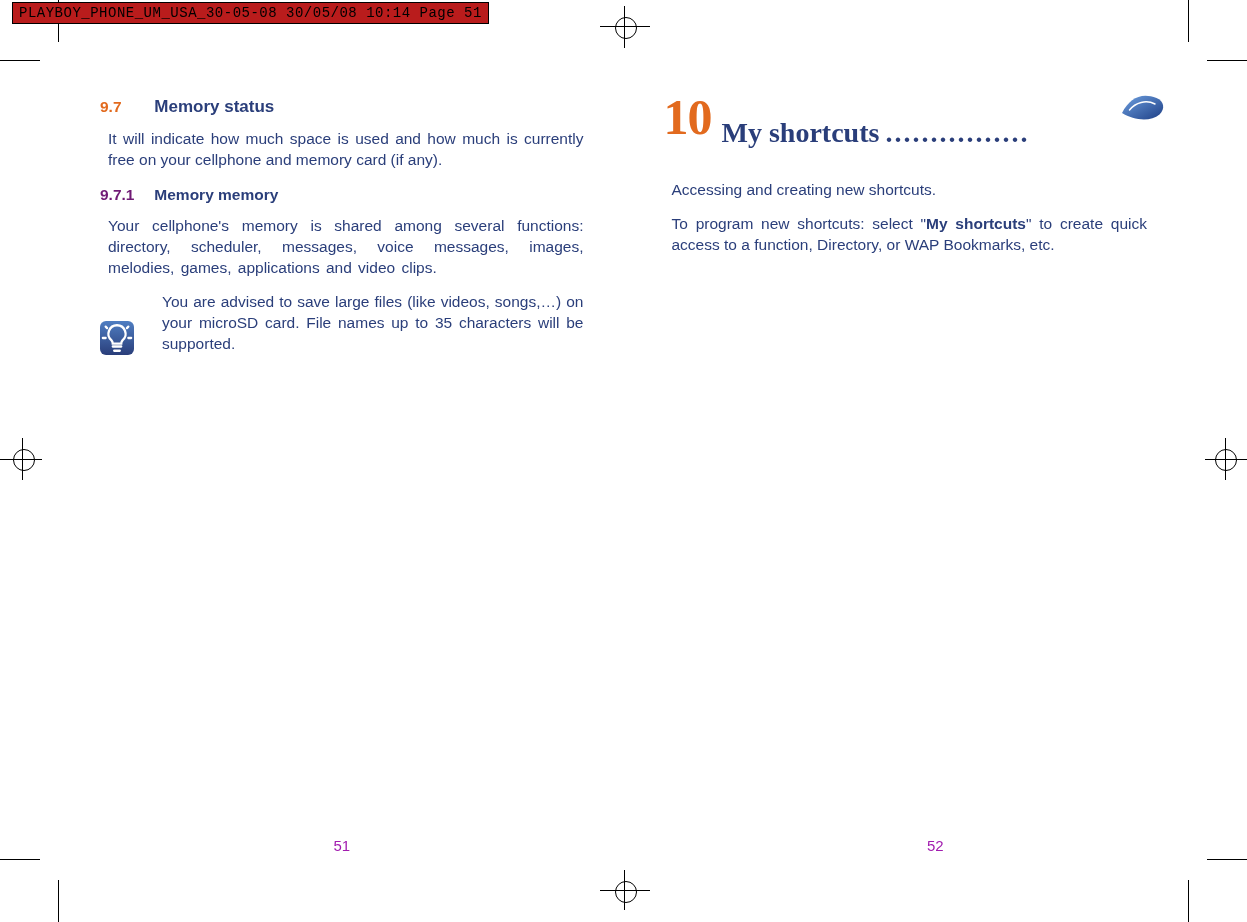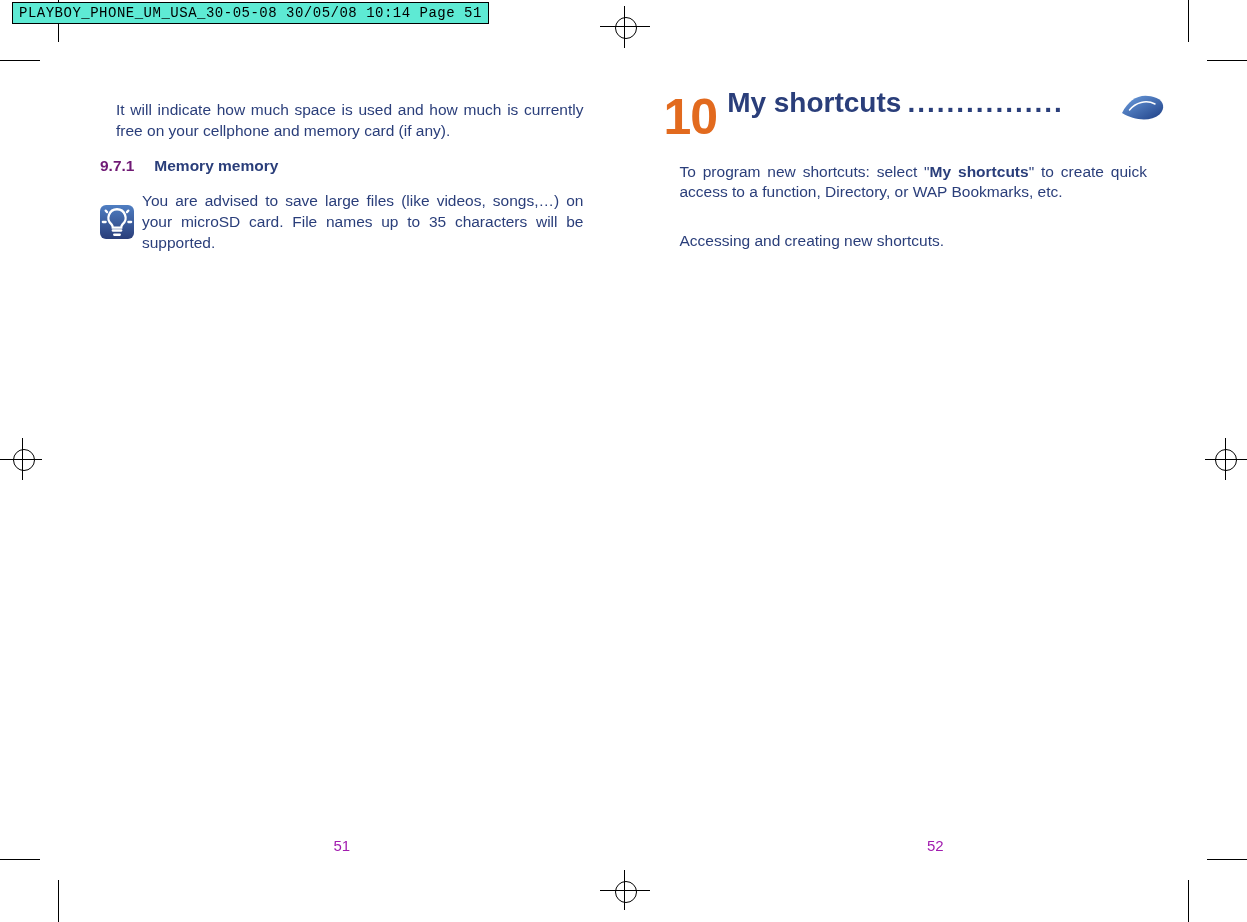--- a/index.html
+++ b/index.html
@@ -18,21 +18,21 @@
   .preflight-header {
     position: absolute;
     top: 2px;
     left: 12px;
     font-family: "Courier New", monospace;
     font-size: 14px;
     color: #000;
     letter-spacing: 0.5px;
     border: 1px solid #000;
     padding: 2px 6px;
-    background: #5eead4;
+    background: #b91c1c;
     z-index: 20;
   }
 
   
   .crop-mark {
     position: absolute;
     background: #000;
     z-index: 5;
   }
   .crop-h { height: 1px; }
@@ -126,42 +126,42 @@
   }
   .sec-title {
     color: #2a3e7a;
     font-weight: 700;
     font-size: 17px;
   }
   .section-line {
     margin: 6px 0 10px 0;
   }
   .para {
-    margin: 10px 0 14px 16px;
+    margin: 10px 0 14px 8px;
     text-align: justify;
   }
   .para.just-first {
     text-align: justify;
   }
 
   .sub-num {
     color: #701a75;
     font-weight: 700;
     display: inline-block;
     min-width: 50px;
   }
   .sub-title {
     color: #2a3e7a;
     font-weight: 700;
   }
 
   .tip-row {
     display: flex;
-    align-items: center;
-    gap: 8px;
+    align-items: flex-end;
+    gap: 28px;
     margin-top: 14px;
   }
   .tip-icon {
     flex: 0 0 34px;
     height: 34px;
     border-radius: 6px;
     background: linear-gradient(180deg, #4f7ec2, #2a3e7a);
     display: flex;
     align-items: center;
     justify-content: center;
@@ -178,23 +178,24 @@
     bottom: 8px;
     font-size: 15px;
     color: #a21caf;
   }
   .page-left .page-number { left: 50%; transform: translateX(-50%); }
   .page-right .page-number { left: 50%; transform: translateX(-50%); margin-left: 30px; }
 
   
   .chapter-row {
     display: flex;
-    align-items: flex-start;
+    align-items: flex-end;
     margin-top: -6px;
     white-space: nowrap;
+    font-family: Liberation Serif, serif;
   }
   .chapter-big {
     color: #e26a1e;
     font-weight: 800;
     font-size: 50px;
     letter-spacing: -1px;
     margin-right: 10px;
   }
   .chapter-title {
     color: #2a3e7a;
@@ -248,29 +249,34 @@
 <div class="crop-mark crop-h bl-h"></div>
 <div class="crop-mark crop-v bl-v"></div>
 <div class="crop-mark crop-h br-h"></div>
 <div class="crop-mark crop-v br-v"></div>
 
 <div class="spread">
 
   <div class="page page-left">
     <div class="content-block">
 
+      <div class="section-line">
+        <span class="sec-num">9.7</span>
+        <span class="sec-title">Memory status</span>
+      </div>
 
       <div class="para">It will indicate how much space is used and how much is currently free on your cellphone and memory card (if any).</div>
 
       <div class="section-line">
         <span class="sub-num">9.7.1</span>
         <span class="sub-title">Memory memory</span>
       </div>
 
 
+      <div class="para just-first" style="word-spacing:2px;">Your cellphone's memory is shared among several functions: directory, scheduler, messages, voice messages, images, melodies, games, applications and video clips.</div>
 
 
 
       <div class="tip-row">
         <div class="tip-icon">
           <svg viewBox="0 0 24 24" fill="none" stroke="#fff" stroke-width="1.6">
             <path d="M9 18h6M10 21h4" stroke-linecap="round"></path>
             <path d="M12 3a6 6 0 0 0-4 10.5c.8.8 1 1.5 1 2.5h6c0-1 .2-1.7 1-2.5A6 6 0 0 0 12 3z"></path>
             <path d="M5 5l-1-1M19 5l1-1M4 12H2M22 12h-2" stroke-linecap="round"></path>
           </svg>
@@ -298,23 +304,23 @@
     </div>
 
     <div class="content-block">
 
       <div class="chapter-row">
         <span class="chapter-big">10</span>
         <span class="chapter-title">My shortcuts</span>
         <span class="chapter-dots">................</span>
       </div>
 
+      <div class="para" style="margin-top:28px;">Accessing and creating new shortcuts.</div>
+
       <div class="para">
         <span>To program new shortcuts: select "</span><span class="bold-inline">My shortcuts</span><span>" to create quick access to a function,  Directory,  or WAP Bookmarks,  etc.</span>
       </div>
-
-      <div class="para" style="margin-top:28px;">Accessing and creating new shortcuts.</div>
 
     </div>
     <div class="page-number">52</div>
   </div>
 
 </div>
 
 </body></html>

